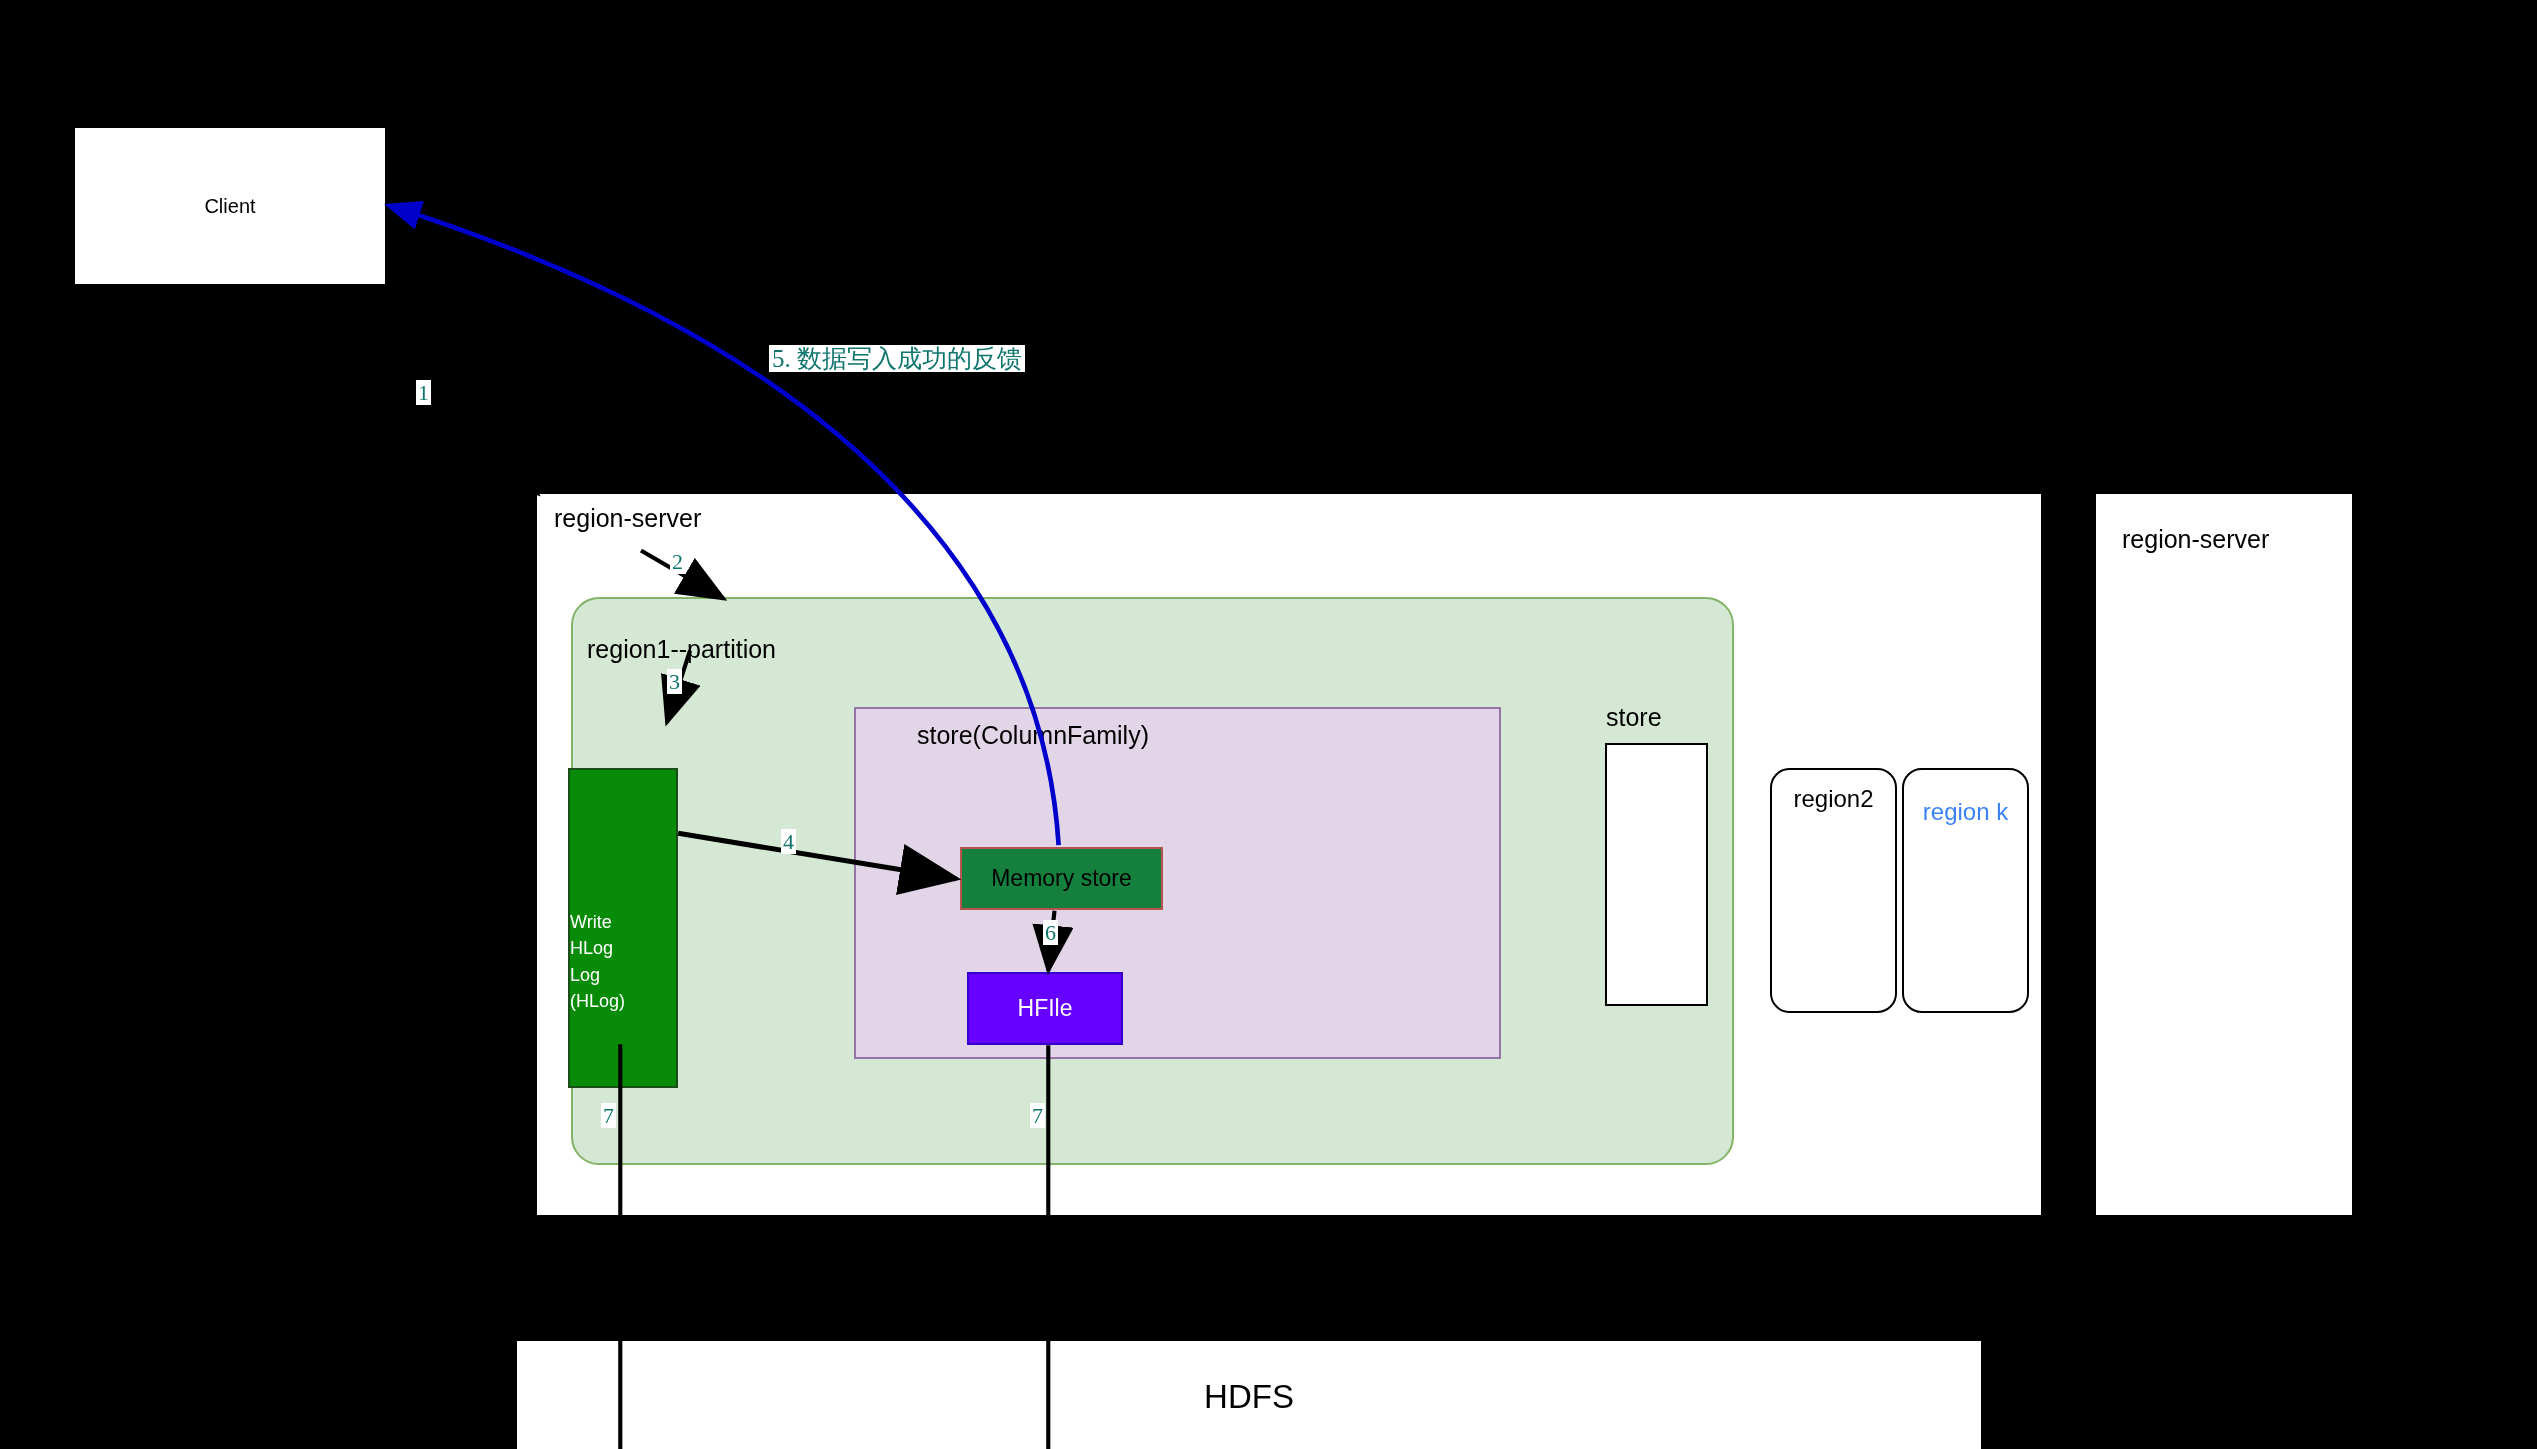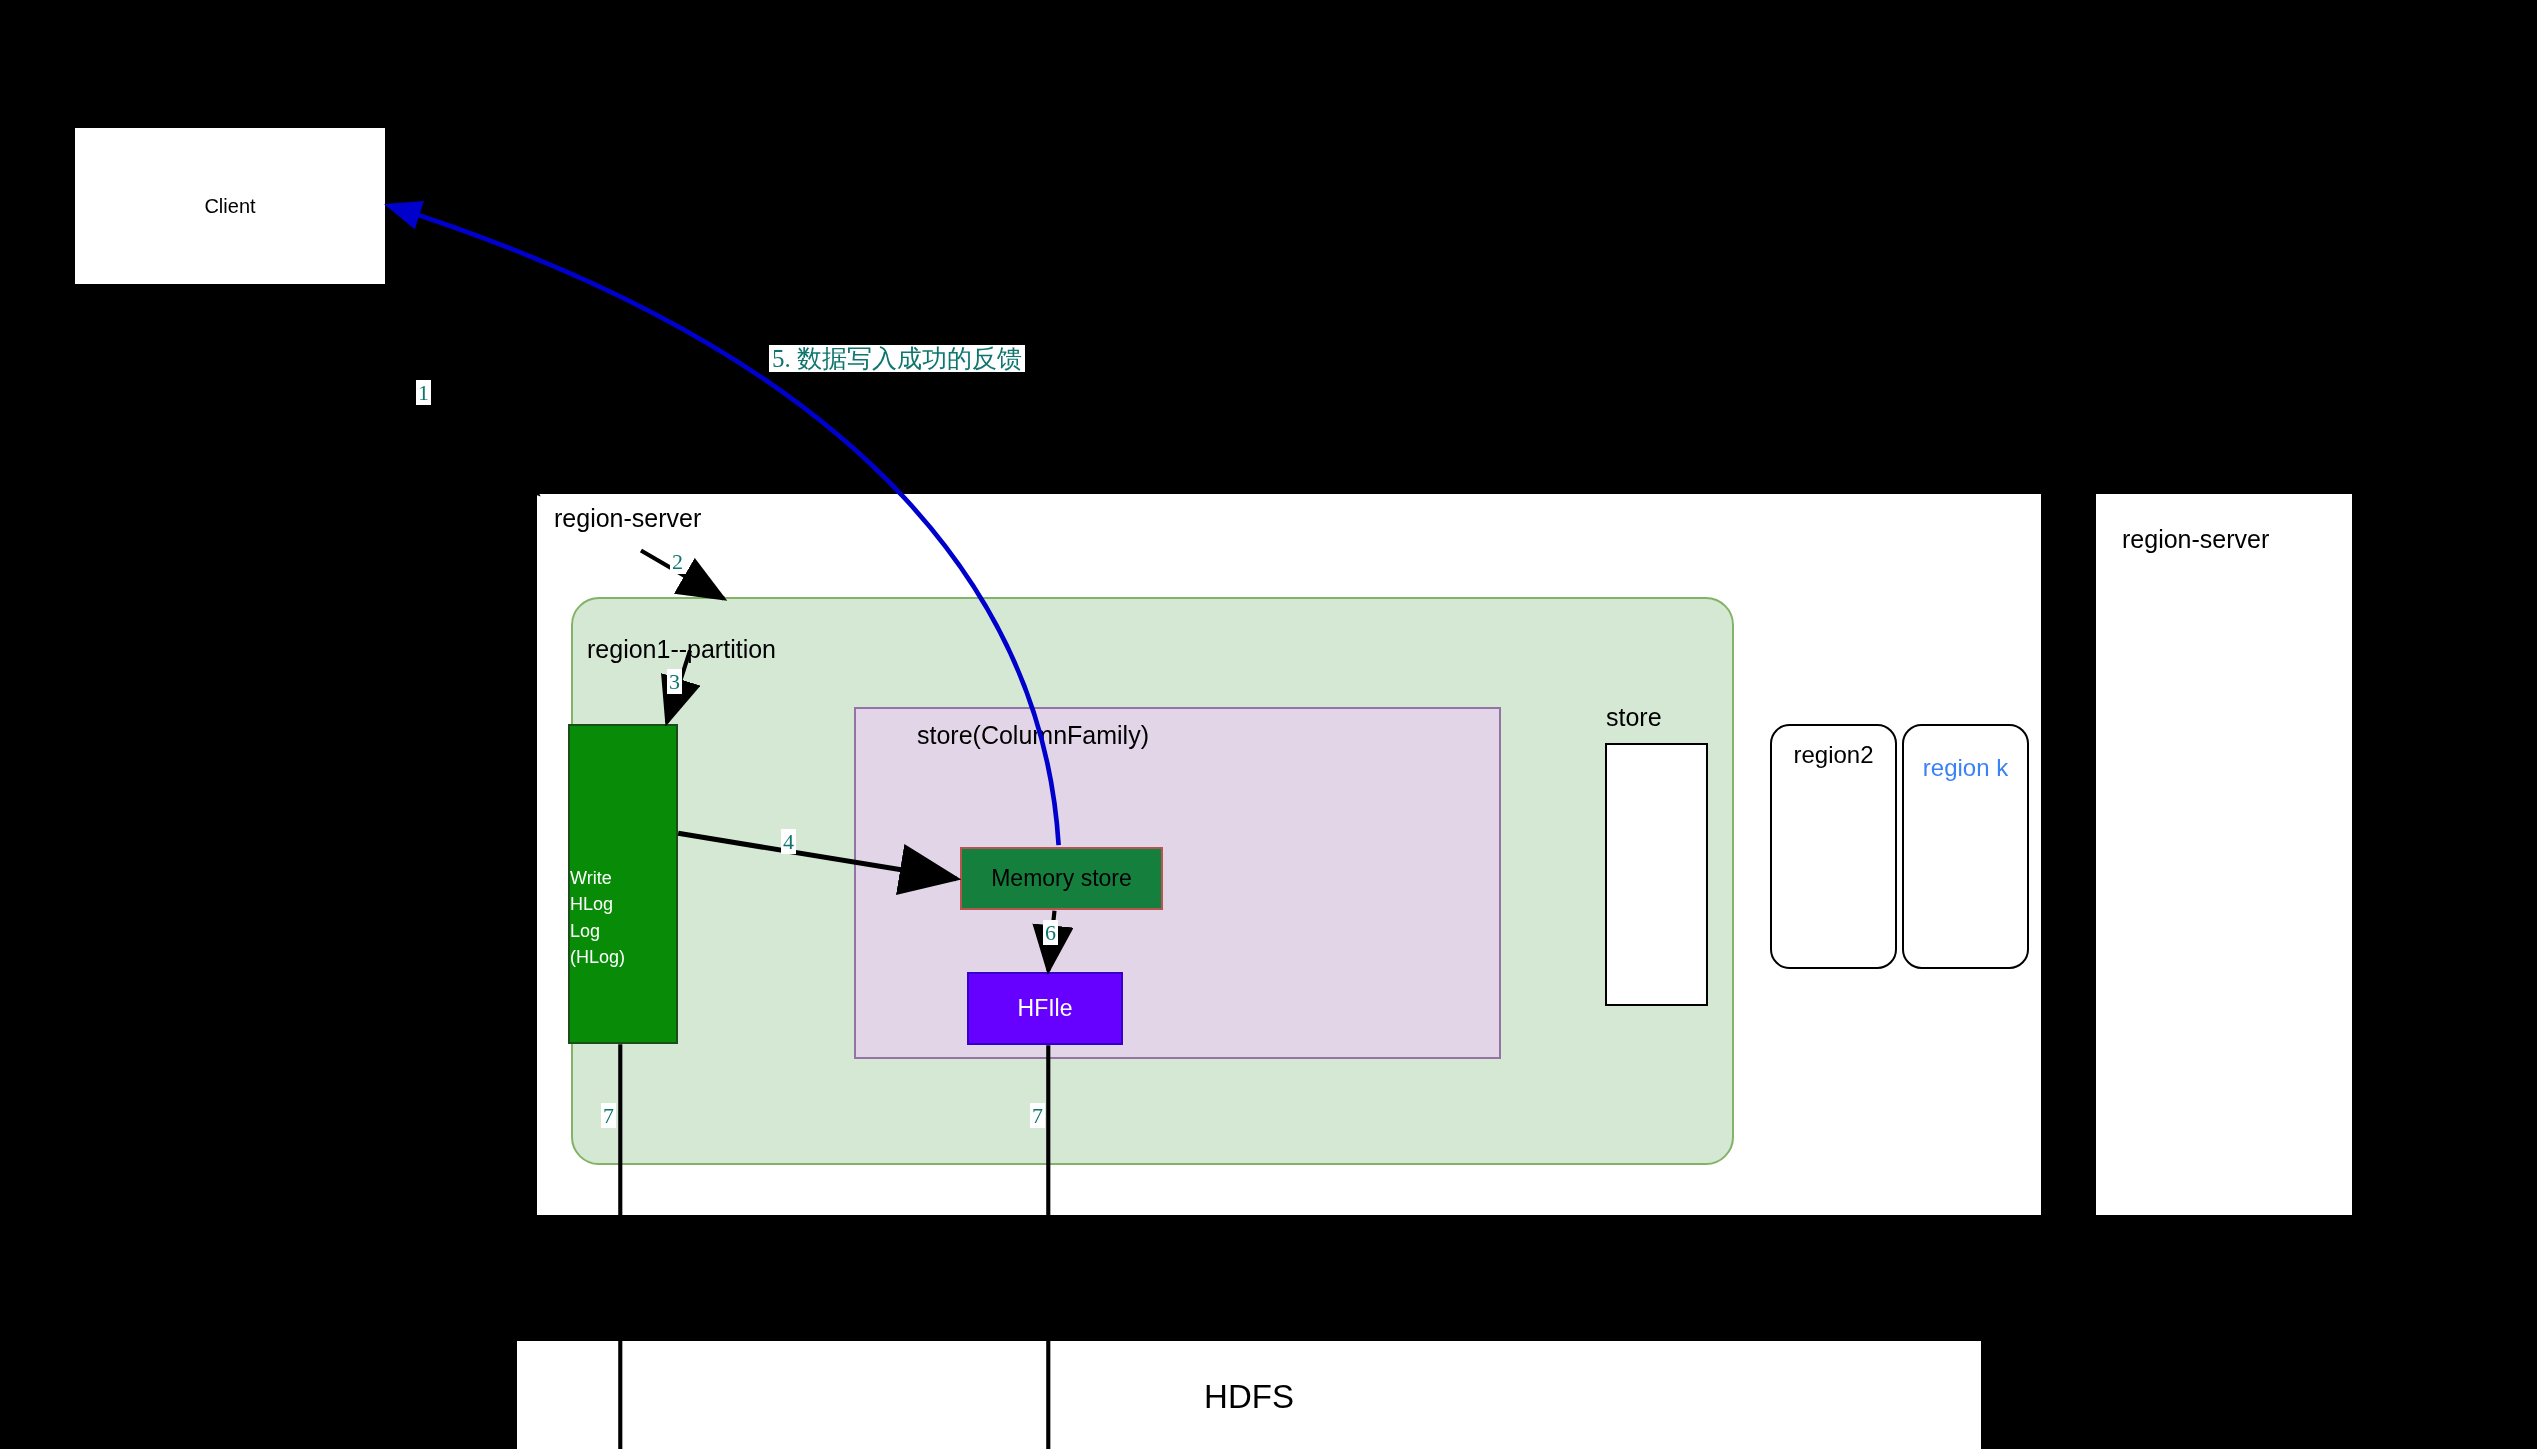--- a/index.html
+++ b/index.html
@@ -2,21 +2,21 @@
 <html style="font-size:8.3px"><head>
 <meta charset="utf-8">
 <style>
   html,body{margin:0;padding:0;background:#000;}
   #root{position:relative;width:2538px;height:1450px;background:#000;overflow:hidden;
         font-family:"Liberation Sans","DejaVu Sans",sans-serif;}
   .box{position:absolute;box-sizing:border-box;}
   .wbox{background:#ffffff;border:none;color:#000;}
   .label{position:absolute;white-space:nowrap;}
   .ctr{display:flex;align-items:center;justify-content:center;text-align:center;}
-  .topctr{display:flex;align-items:flex-start;justify-content:center;text-align:center;}
+  .topctr{display:flex;align-items:flex-start;justify-content:center;text-align:center;margin-top:44px;}
   .numlab{position:absolute;background:#ffffff;color:#0f766e;font-size:22px;line-height:1;
           padding:1.6px 2.1px;white-space:nowrap;font-family:Liberation Serif, serif;}
   svg.overlay{position:absolute;left:0;top:0;width:2538px;height:1450px;pointer-events:none;}
 </style>
 </head>
 <body>
 
 <div id="root">
 
   <div class="box wbox ctr" style="left:75px;top:128px;width:310px;height:156px;">

